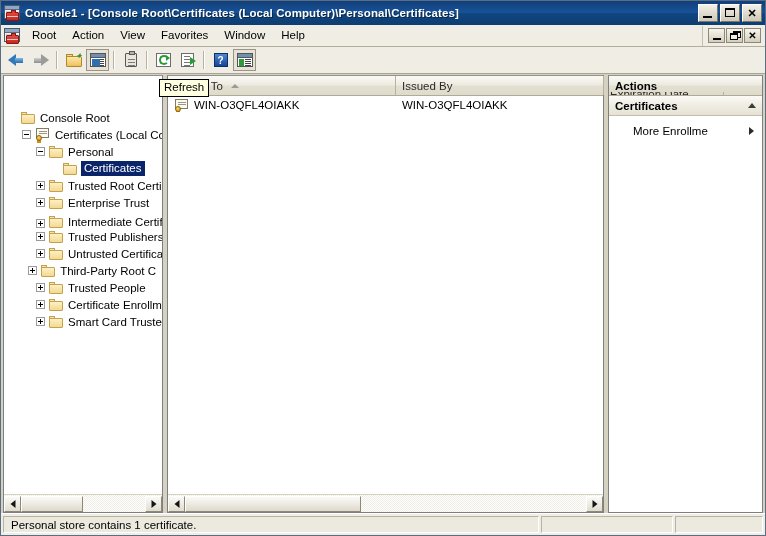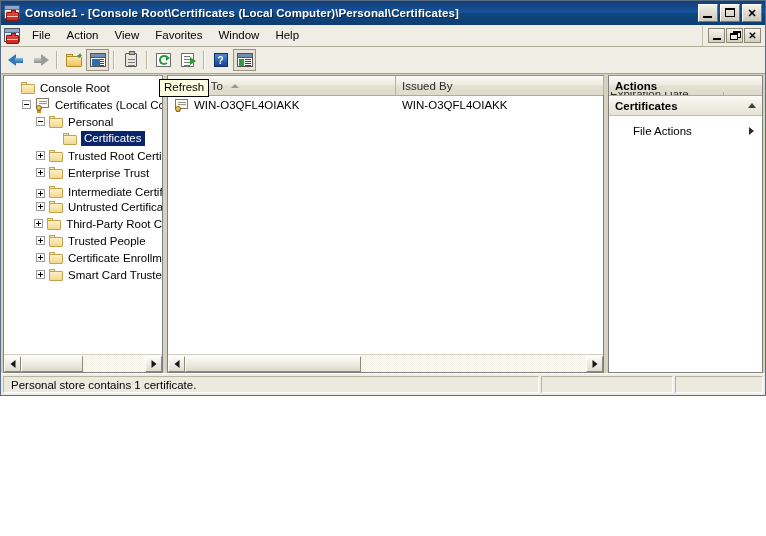--- a/index.html
+++ b/index.html
@@ -13,21 +13,21 @@
     overflow: hidden;
     font-family: "Liberation Sans", sans-serif;
     font-size: 11px;
     color: #000;
     -webkit-font-smoothing: none;
   }
 
   .app-window {
     position: absolute;
     left: 0; top: 0;
-    width: 766px; height: 396px;
+    width: 766px; height: 536px;
     box-sizing: border-box;
     border: 1px solid #5a6d86;
     background: #d6d2c2;
     display: flex;
     flex-direction: column;
   }
 
   
   .titlebar {
     height: 24px;
@@ -272,22 +272,23 @@
 
   .tree-pane { width: 160px; flex: 0 0 160px; }
   .splitter { width: 4px; flex: 0 0 4px; background: #d6d2c2; cursor: col-resize;}
   .list-pane { flex: 1 1 auto; min-width: 0; }
   .actions-pane { width: 155px; flex: 0 0 155px; background:#ffffff;}
 
   
   .tree-body {
     flex: 1 1 auto;
     overflow: hidden;
-    padding: 3px 0 0 4px;
-    position: relative;
+    padding: 3px 6px 0 4px;
+    position: relative;
+    margin-top: 30px;
   }
   .tree-row {
     display: flex; align-items: center;
     height: 17px;
     white-space: nowrap;
     font-size: 11.5px;
   }
   .tw {
     width: 9px; height: 9px;
     border: 1px solid #9a9a9a;
@@ -491,21 +492,21 @@
         <div class="glyph-close">✕</div>
       </div>
     </div>
   </div>
 
   <div class="menubar">
     <div class="menu-sysicon">
       <div class="mmc-icon-box"></div>
       <div class="mmc-toolbox"></div>
     </div>
-    <div class="menu-item">File</div>
+    <div class="menu-item">Root</div>
     <div class="menu-item">Action</div>
     <div class="menu-item">View</div>
     <div class="menu-item">Favorites</div>
     <div class="menu-item">Window</div>
     <div class="menu-item">Help</div>
     <div class="menubar-spacer"></div>
     <div class="mdi-btns">
       <div class="mdi-btn">
           <span class="g-min"></span>
         </div>
@@ -629,20 +630,28 @@
               </span>
               <span class="tlabel">Enterprise Trust</span>
             </div>
             <div class="tree-row" style="padding-left: 28px; align-items: flex-end;">
               <span class="tw plus"></span>
               <span class="tfolder">
                 <i class="tab"></i>
                 <i class="body"></i>
               </span>
               <span class="tlabel">Intermediate Certif</span>
+            </div>
+            <div class="tree-row" style="padding-left: 28px;">
+              <span class="tw plus"></span>
+              <span class="tfolder">
+                <i class="tab"></i>
+                <i class="body"></i>
+              </span>
+              <span class="tlabel">Trusted Publishers</span>
             </div>
             <div class="tree-row" style="padding-left: 28px;">
               <span class="tw plus"></span>
               <span class="tfolder">
                 <i class="tab"></i>
                 <i class="body"></i>
               </span>
               <span class="tlabel">Untrusted Certifica</span>
             </div>
             <div class="tree-row" style="padding-left: 28px; justify-content: flex-end;">
@@ -738,21 +747,21 @@
 
     <div class="pane actions-pane">
       <div class="actions-header">Actions</div>
       <div class="actions-group">
         <span>Certificates</span>
         <span class="spacer"></span>
         <span class="chev-up"></span>
       </div>
       <div class="actions-list">
         <div class="action-item">
-          <span>File Actions</span>
+          <span>More Enrollme</span>
           <span class="spacer"></span>
           <span class="chev-right"></span>
         </div>
       </div>
     </div>
   </div>
 
   <div class="statusbar">
     <div class="sb-panel main">Personal store contains 1 certificate.</div>
     <div class="sb-panel p2"></div>

